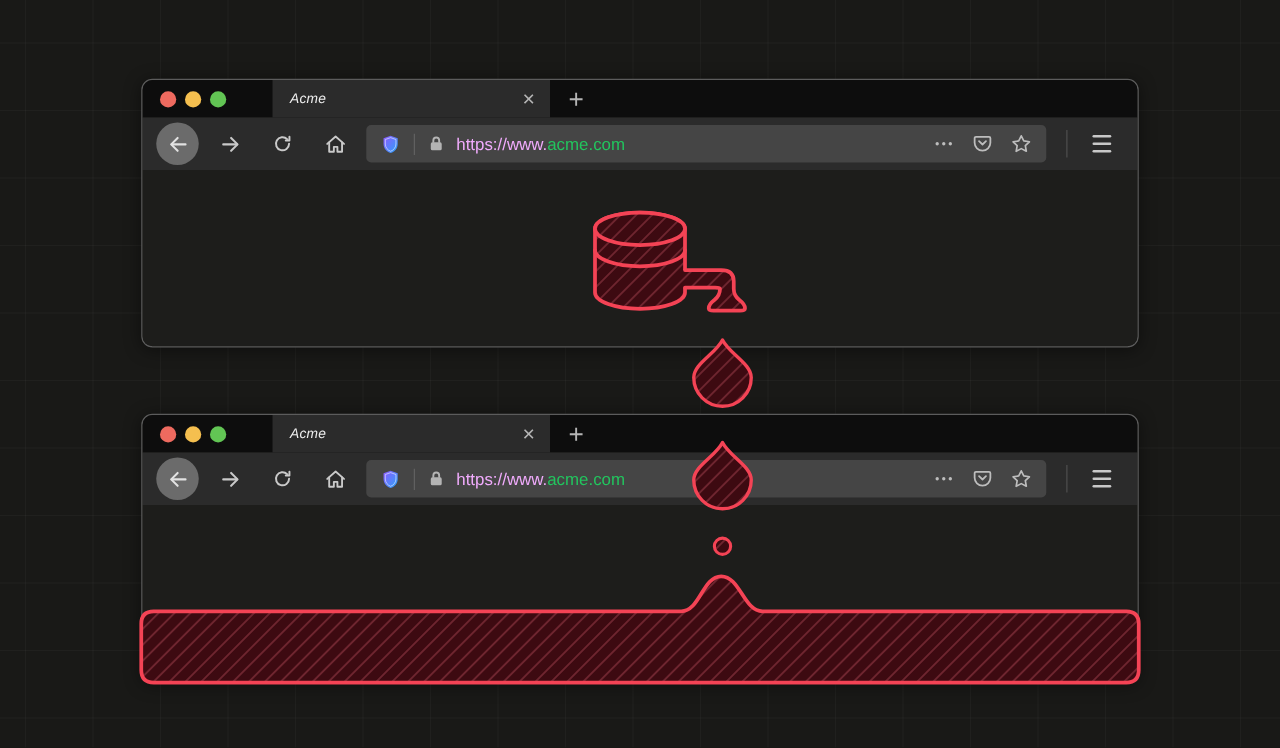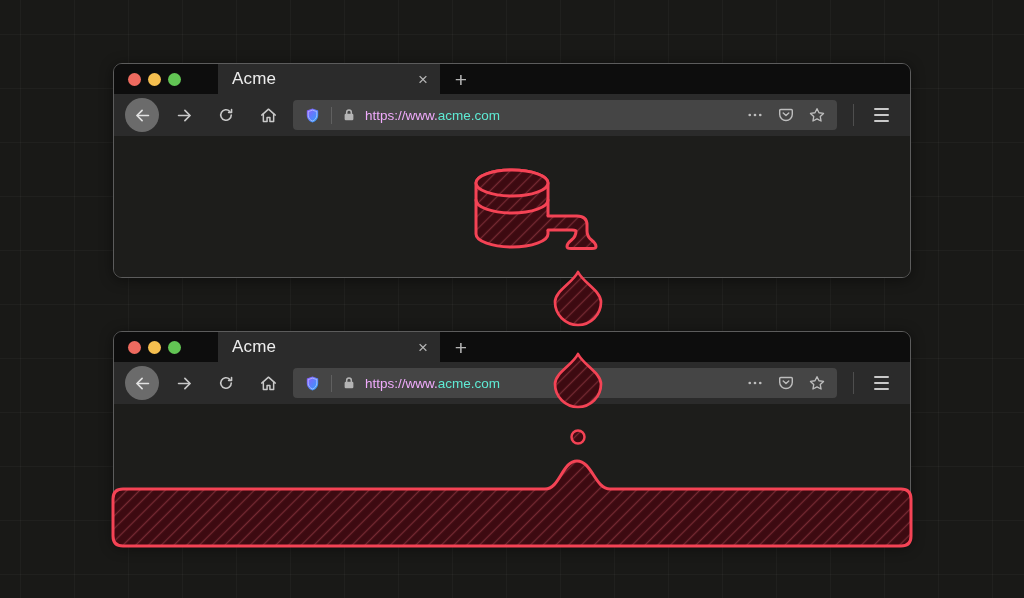--- a/index.html
+++ b/index.html
@@ -28,39 +28,39 @@
   .win-bottom { top:331px; }
 
   .tabbar { height:30px; background:#0d0d0d; display:flex; align-items:stretch; flex:0 0 auto; }
   .traffic { width:104px; display:flex; align-items:center; gap:7px; padding-left:14px; }
   .light { width:13px; height:13px; border-radius:50%; }
   .light.red { background:#ee6a5f; }
   .light.yellow { background:#f5bf4f; }
   .light.green { background:#62c554; }
 
   .tab { width:222px; background:#2b2b2b; display:flex; align-items:center; padding:0 10px 0 14px; }
-  .tab-title { flex:1; color:#ededed; font-size:17px; letter-spacing:0.2px; }
+  .tab-title { flex:1; color:#ededed; font-size:11px; letter-spacing:0.2px;font-style:italic; }
   .tab-close { color:#b5b5b5; font-size:17px; line-height:1; padding:0 2px; cursor:default; }
   .newtab { width:42px; display:flex; align-items:center; justify-content:center;
             color:#b5b5b5; font-size:21px; font-weight:300; line-height:1; }
 
   .toolbar { height:42px; background:#2b2b2b; display:flex; align-items:center;
              padding:0 11px; flex:0 0 auto; }
   .navgroup { display:flex; align-items:center; gap:8px; }
   .nav-btn { width:34px; height:34px; display:flex; align-items:center; justify-content:center;
              border-radius:50%; }
   .nav-btn.back { background:#6b6b6b; }
   .nav-btn svg { display:block; }
 
   .urlbar { flex:1; height:30px; margin:0 6px 0 8px; background:#454545; border-radius:4px;
             display:flex; align-items:center; padding:0 11px; min-width:0; }
   .urlbar .vdiv { width:1px; height:17px; background:#606060; margin:0 10px; flex:0 0 auto; }
   .urltext { margin-left:9px; font-size:13.5px; white-space:nowrap; }
   .urltext .proto { color:#f0abfc; }
-  .urltext .domain { color:#5eead4;text-align:center; }
+  .urltext .domain { color:#22c55e;text-align:center; }
   .url-spacer { flex:1; }
   .urlbar .action { display:flex; align-items:center; justify-content:center; margin-left:13px; }
 
   .toolbar-div { width:1px; height:22px; background:#4e4e4e; margin:0 9px 0 10px; }
   .hamburger { width:36px; height:34px; display:flex; flex-direction:column;
                align-items:center; justify-content:center; gap:3.5px; }
   .hamburger span { display:block; width:15px; height:2.4px; background:#c9c9c9; border-radius:1px; }
 
   .content { flex:1; background:#1d1d1b; }
 

